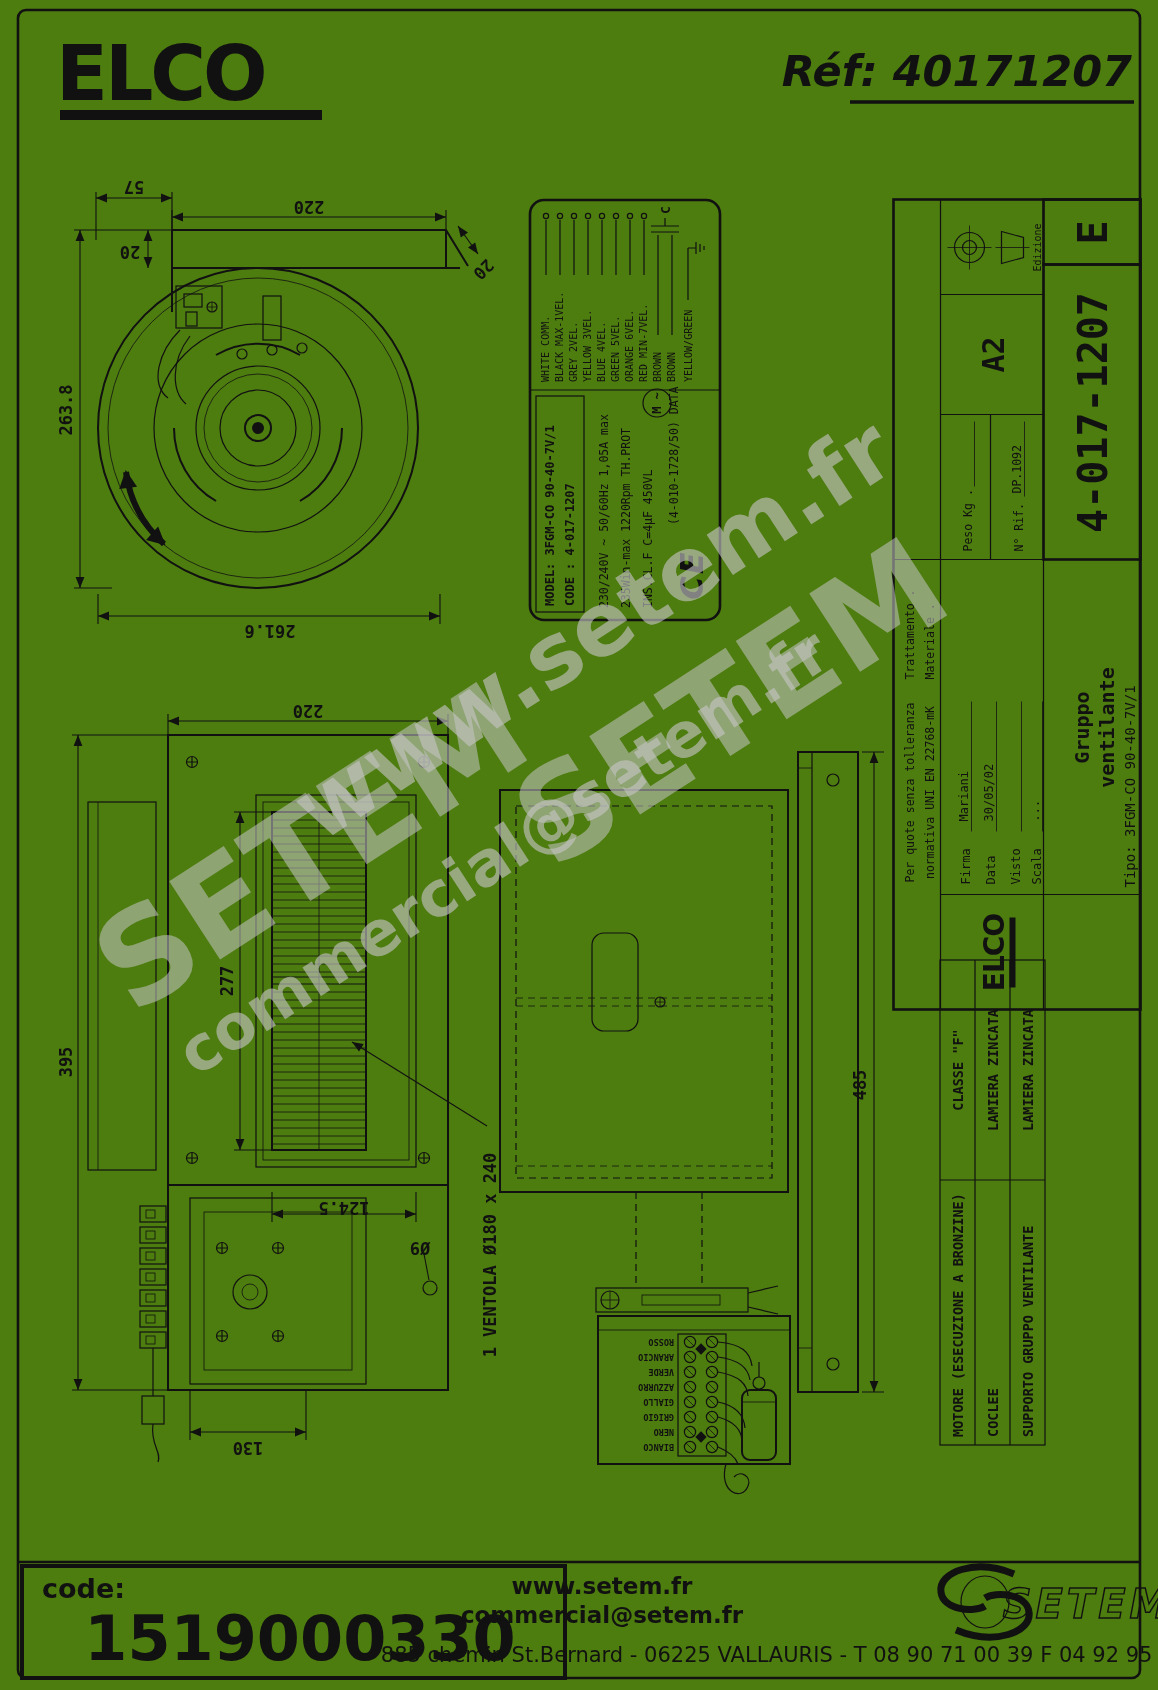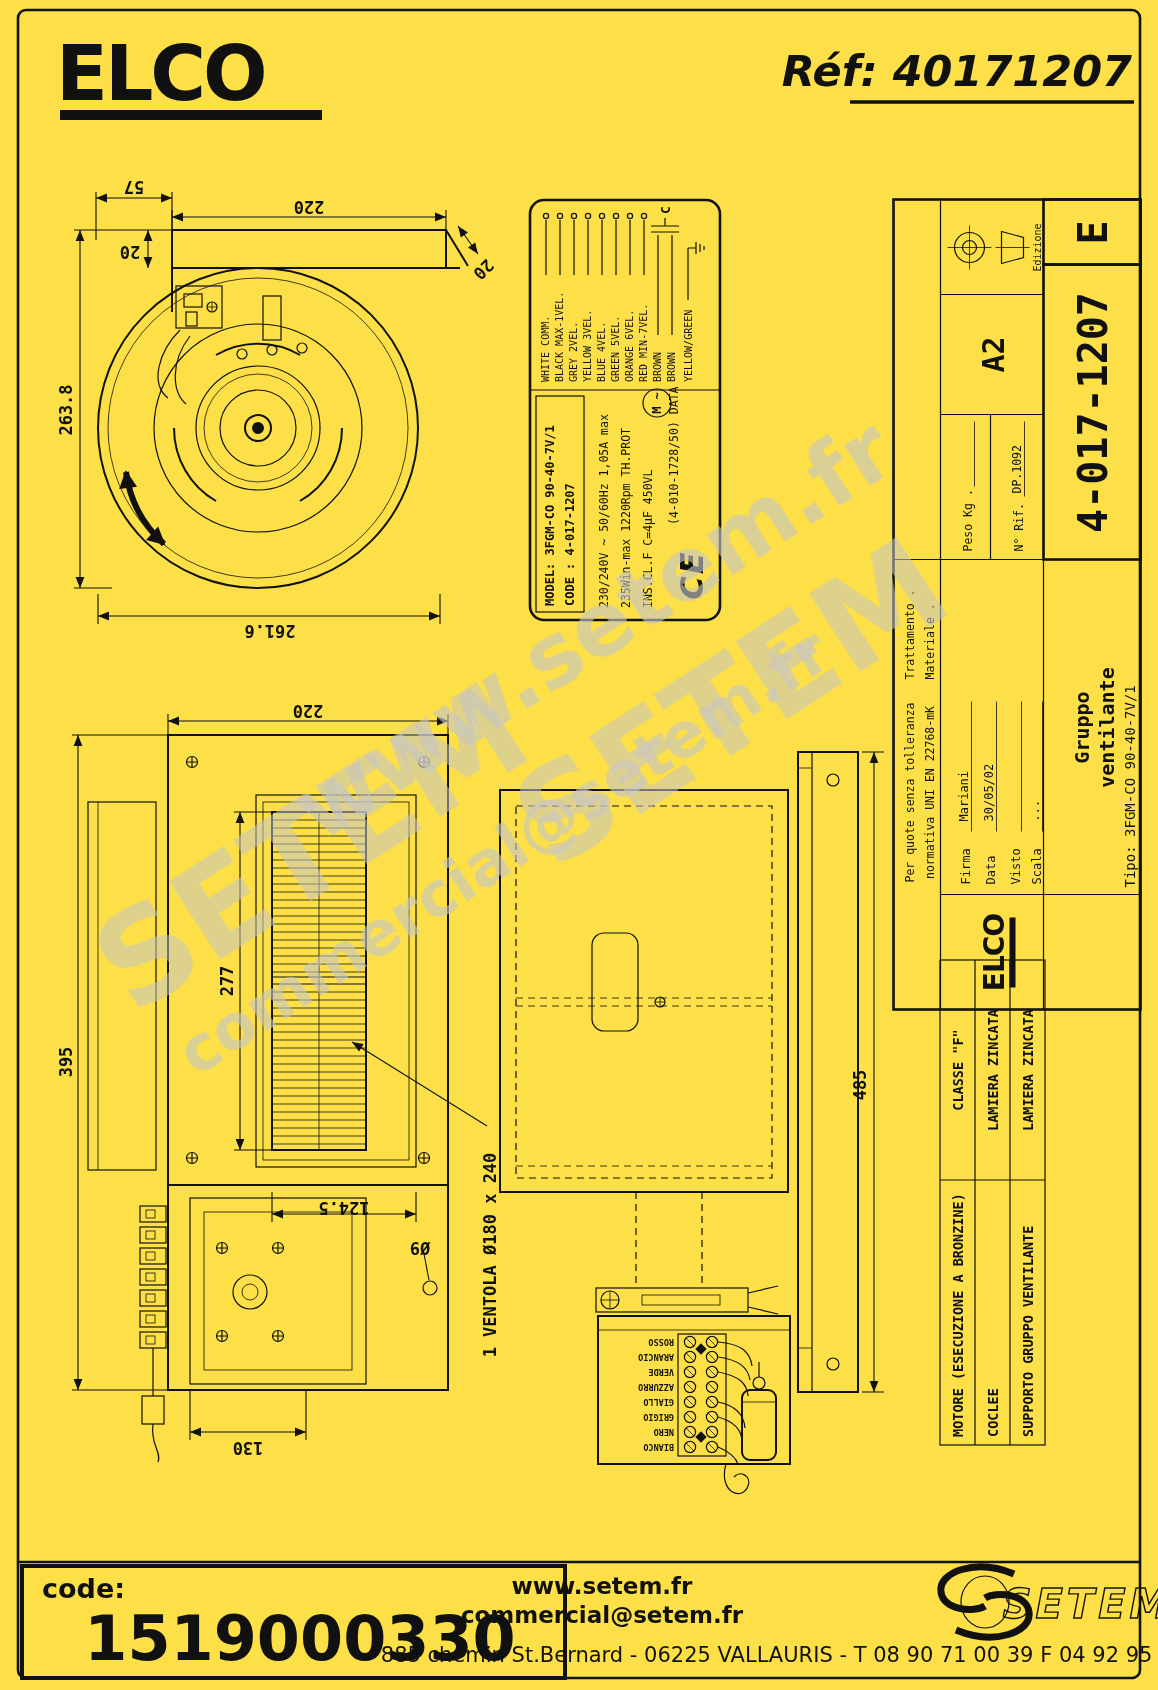--- a/index.html
+++ b/index.html
@@ -1,16 +1,16 @@
 <!DOCTYPE html>
 <html><head>
 <meta charset="utf-8">
 <style>
   html,body{margin:0;padding:0;background:#9a9a9a;}
-  #page{position:relative;width:1158px;height:1690px;background:#fde047;margin:0 auto;overflow:hidden;
+  #page{position:relative;width:1158px;height:1690px;background:#4d7c0f;margin:0 auto;overflow:hidden;
         font-family:"Liberation Sans",sans-serif;}
   svg{position:absolute;left:0;top:0;}
   .ln{stroke:#111;fill:none;stroke-width:2;}
   .l1{stroke:#111;fill:none;stroke-width:1.2;}
   .l0{stroke:#111;fill:none;stroke-width:0.8;}
   .lk{stroke:#111;fill:none;stroke-width:2.6;}
   .dash{stroke-dasharray:7 5;}
   .dim{stroke:#111;fill:none;stroke-width:1.1;}
   .t{font-family:"DejaVu Sans Mono",monospace;fill:#111;}
   .s{font-family:"DejaVu Sans",sans-serif;fill:#111;}

